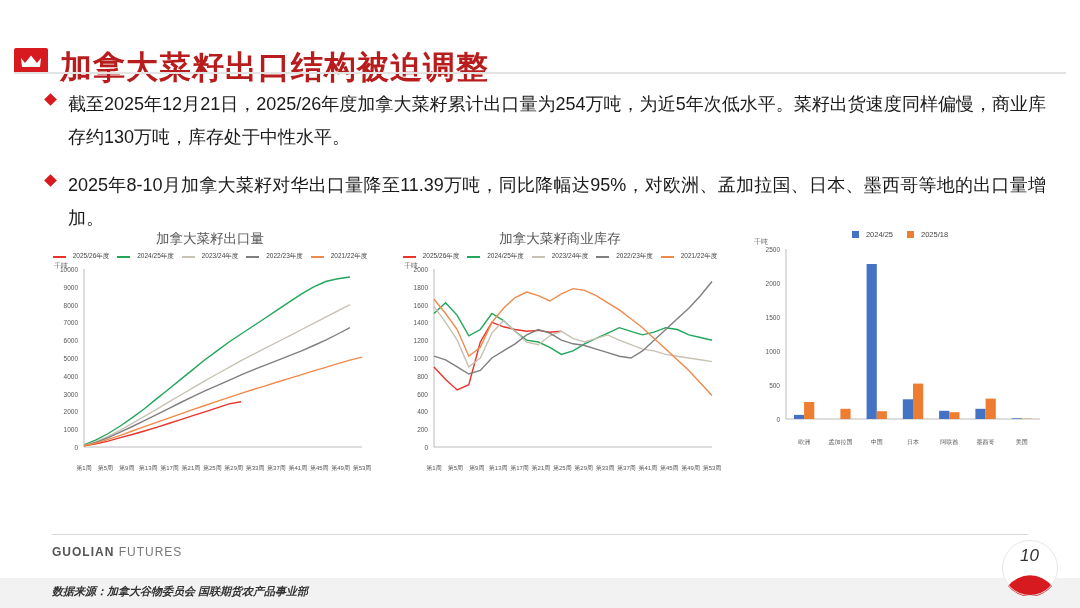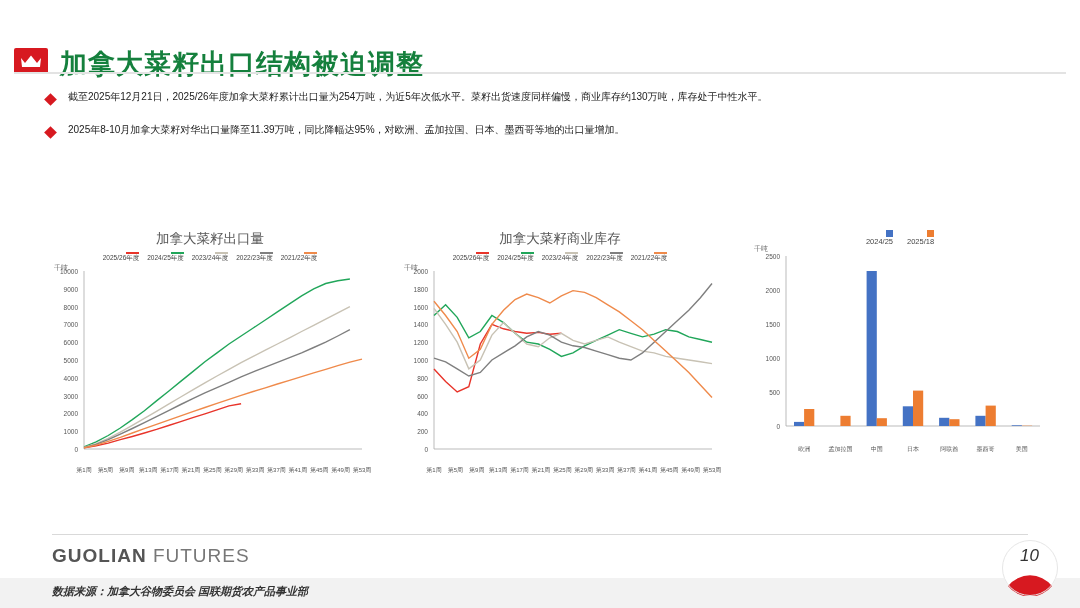--- a/index.html
+++ b/index.html
@@ -16,37 +16,37 @@
     position:absolute;left:0;top:20px;width:1080px;height:52px;
   }
   .crown-badge{
     position:absolute;left:14px;top:28px;width:34px;height:26px;
     background:#d71920;border-radius:2px;
     display:flex;align-items:center;justify-content:center;
   }
   .crown-badge svg{display:block;}
   .page-title{
     position:absolute;left:60px;top:26px;
-    font-size:27px;font-weight:bold;letter-spacing:1px;
-    color:#15803d;
+    font-size:32px;font-weight:bold;letter-spacing:1px;
+    color:#b91c1c;
     white-space:nowrap;
   }
   .title-rule{
     position:absolute;left:14px;top:72px;width:1052px;height:2px;
     background:#e3e3e3;
   }
   
   .bullets{
     position:absolute;left:46px;top:88px;width:1000px;
   }
   .bullet{
     position:relative;
     margin-bottom:14px;
     padding-left:22px;
-    font-size:10px;
+    font-size:18px;
     line-height:1.85;
     color:#1a1a1a;
     text-align:justify;
   }
   .bullet .diamond{
     position:absolute;left:0;top:7px;
     width:9px;height:9px;background:#d71920;
     transform:rotate(45deg);
   }
   
@@ -55,21 +55,21 @@
   }
   .chart-panel{position:absolute;top:0;}
   .chart-title{
     text-align:center;font-size:13.5px;color:#595959;
     margin-bottom:4px;
   }
   .legend{
     display:flex;justify-content:center;flex-wrap:wrap;
     gap:8px;margin-bottom:2px;
   }
-  .legend-item{display:flex;align-items:flex-end;gap:0;font-size:6.5px;color:#444;flex-direction:column;}
+  .legend-item{display:flex;align-items:center;gap:7px;font-size:6.5px;color:#444;}
   .legend-line{width:13px;height:2px;display:inline-block;}
   .legend-swatch{width:7px;height:7px;display:inline-block;}
   .plot-wrap{position:relative;}
   .axis-unit{
     position:absolute;font-size:7px;color:#666;
   }
   .xlabels{
     position:relative;height:14px;
   }
   .xlabels span{
@@ -79,21 +79,21 @@
   .ylabels span{
     position:absolute;font-size:6.5px;color:#555;
     text-align:right;transform:translateY(-50%);
   }
   
   .footer-rule{
     position:absolute;left:52px;top:534px;width:976px;height:1px;background:#d9d9d9;
   }
   .brand{
     position:absolute;left:52px;top:545px;
-    font-size:19px;letter-spacing:1px;color:#777;
+    font-size:12px;letter-spacing:1px;color:#777;
   }
   .brand b{color:#555;font-weight:bold;}
   .source-bar{
     position:absolute;left:0;top:578px;width:1080px;height:30px;
     background:#f2f2f2;
   }
   .source-text{
     position:absolute;left:52px;top:584px;
     font-size:11px;font-weight:bold;color:#333;font-style:italic;
   }

